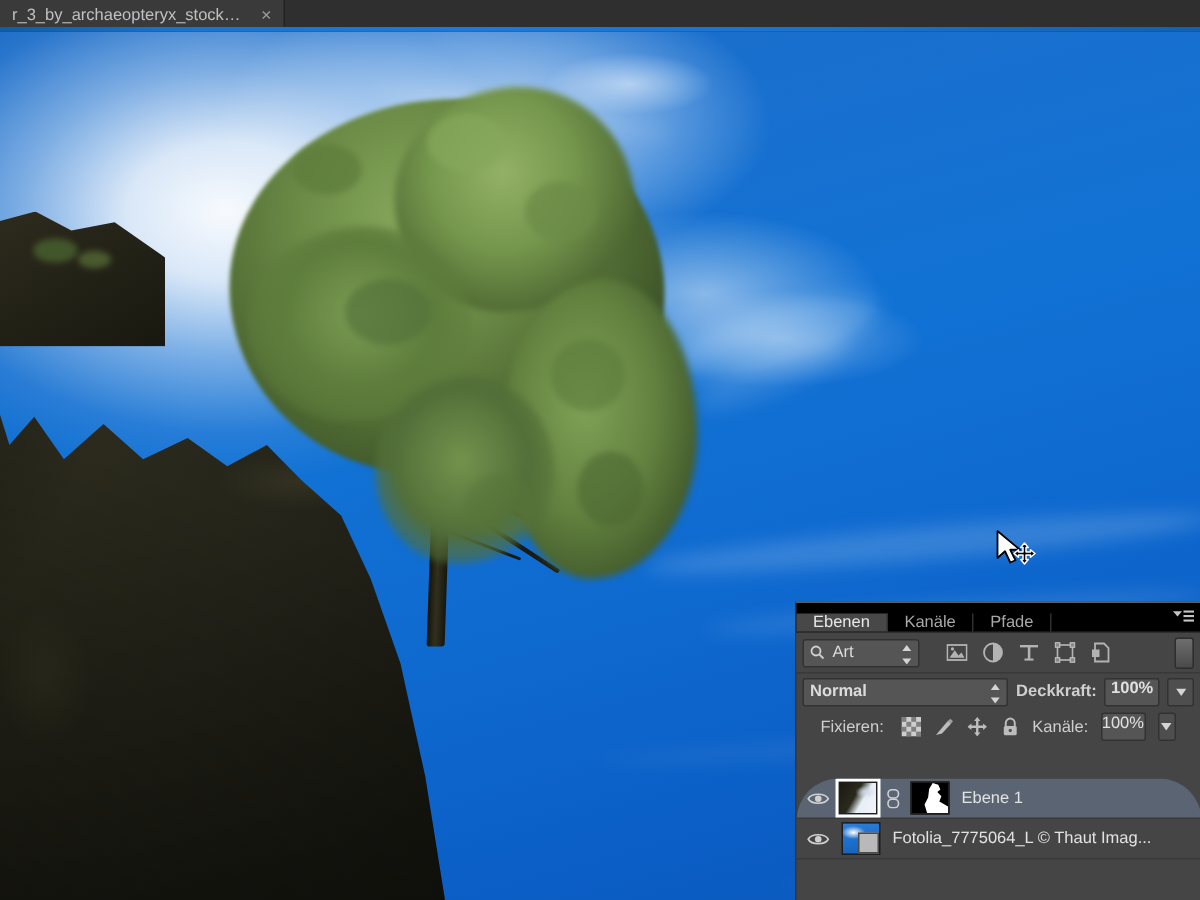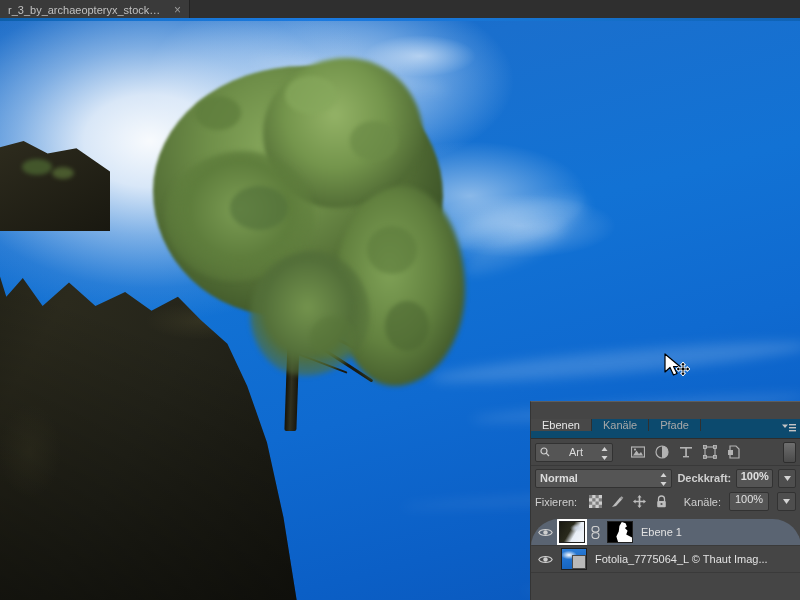--- a/index.html
+++ b/index.html
@@ -114,39 +114,39 @@
   .panel{
     position:absolute;left:530px;top:401px;width:270px;height:199px;
     background:#454545;
     border-top:1px solid #5d5d5d;
     border-left:1px solid #343434;
     z-index:25;
     font-size:11px;color:#cfcfcf;
     box-sizing:border-box;
   }
   .panel-tabs{
-    height:19px;background:#0c4a6e;display:flex;align-items:flex-start;
-    border-bottom:1px solid #2e2e2e;position:relative;margin-top:17px;
+    height:19px;background:#000000;display:flex;align-items:flex-end;
+    border-bottom:1px solid #2e2e2e;position:relative;
   }
   .ptab{
     padding:0 11px;display:flex;align-items:center;font-size:11px;
     color:#a8a8a8;border-right:1px solid #303030;white-space:nowrap;
   }
   .ptab.active{background:#484848;color:#e8e8e8;}
   .ptab-fill{flex:1;background:#3a3a3a;}
   .panel-menu{
     position:absolute;right:4px;top:4px;width:14px;height:11px;
   }
   .filter-row{
     height:27px;background:#454545;display:flex;align-items:center;
     padding:0 4px;box-sizing:border-box;border-bottom:1px solid #393939;
   }
   .kind-select{
     width:78px;height:19px;background:#555;border:1px solid #323232;
-    border-radius:2px;display:flex;align-items:center;gap:19px;
+    border-radius:2px;display:flex;align-items:center;gap:5px;
     padding:0 4px;box-sizing:border-box;color:#dcdcdc;font-size:11px;
     position:relative;
   }
   .kind-select .stepper{
     position:absolute;right:4px;top:3px;width:7px;height:13px;
   }
   .filter-icons{display:flex;align-items:center;gap:10px;margin-left:18px;}
   .fi{width:14px;height:14px;opacity:.8;}
   .filter-toggle{
     margin-left:auto;width:11px;height:19px;
@@ -168,21 +168,21 @@
   .numbox{
     width:38px;height:17px;background:#555;border:1px solid #323232;
     border-radius:2px;display:flex;align-items:flex-start;justify-content:center;
     color:#e0e0e0;font-size:11px;
   }
   .mini-arrow{
     width:17px;height:17px;background:#4e4e4e;border:1px solid #323232;
     border-radius:2px;display:flex;align-items:center;justify-content:center;
   }
   .lock-row{
-    height:23px;display:flex;align-items:center;padding:0 4px;
+    height:23px;display:flex;align-items:center;padding:0 16px;
     box-sizing:border-box;gap:8px;
   }
   .lock-icons{display:flex;align-items:center;gap:9px;margin-left:4px;}
   .li{width:13px;height:13px;opacity:.85;}
 
   .layer-list{position:absolute;left:0;top:117px;width:270px;height:82px;overflow:hidden;border-radius:28px;}
   .layer{
     height:27px;display:flex;align-items:center;
     border-bottom:1px solid #3a3a3a;
     background:#454545;box-sizing:border-box;

